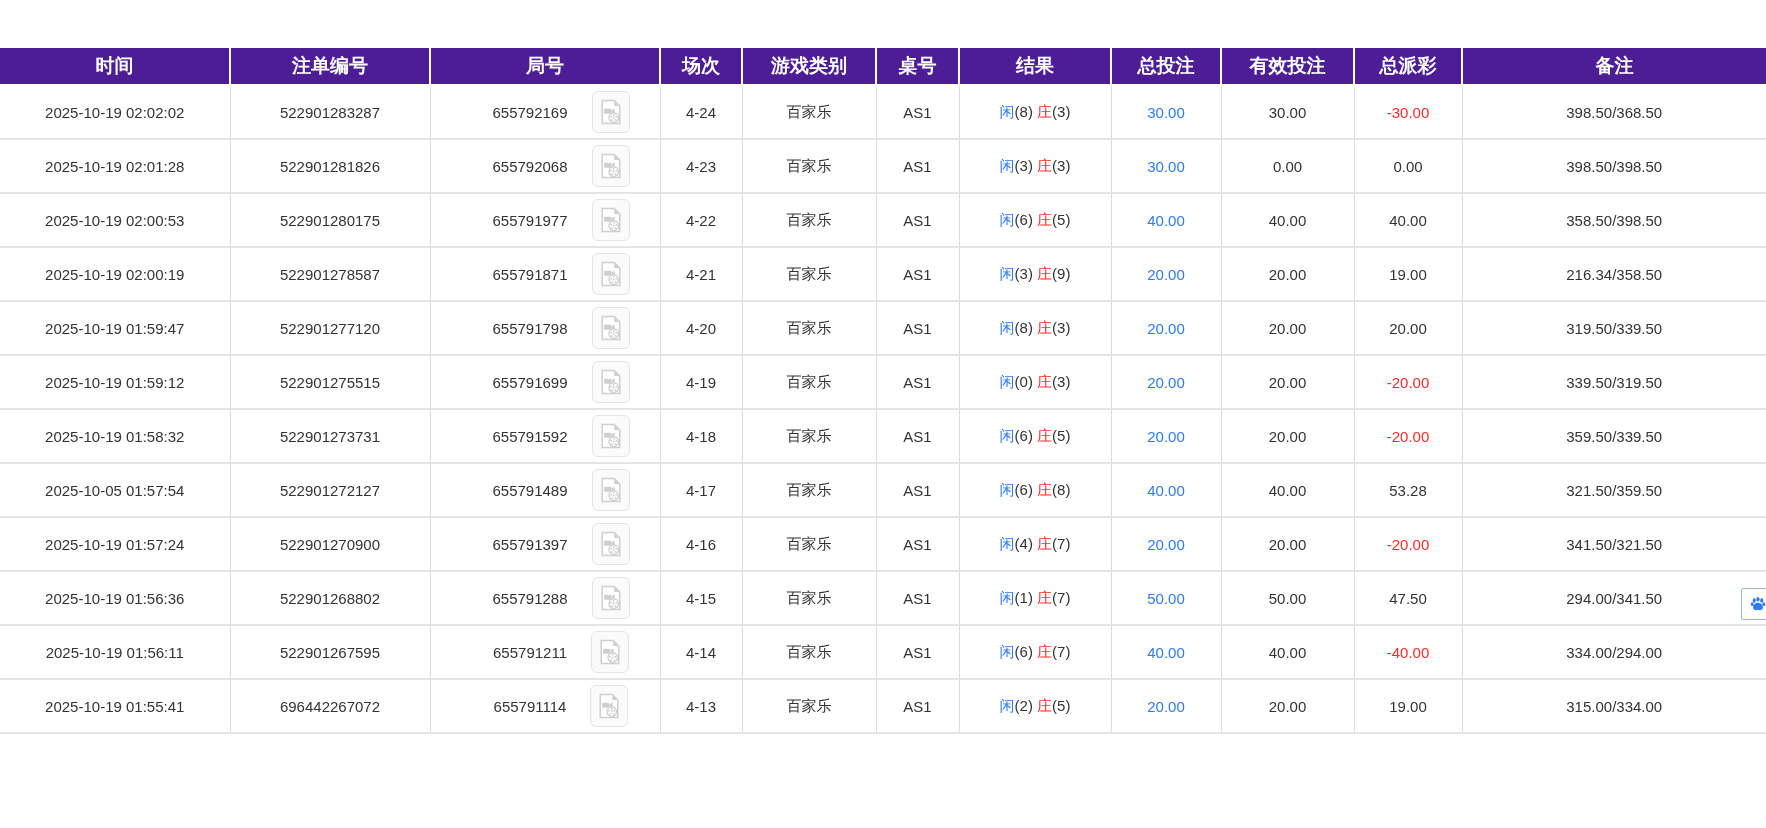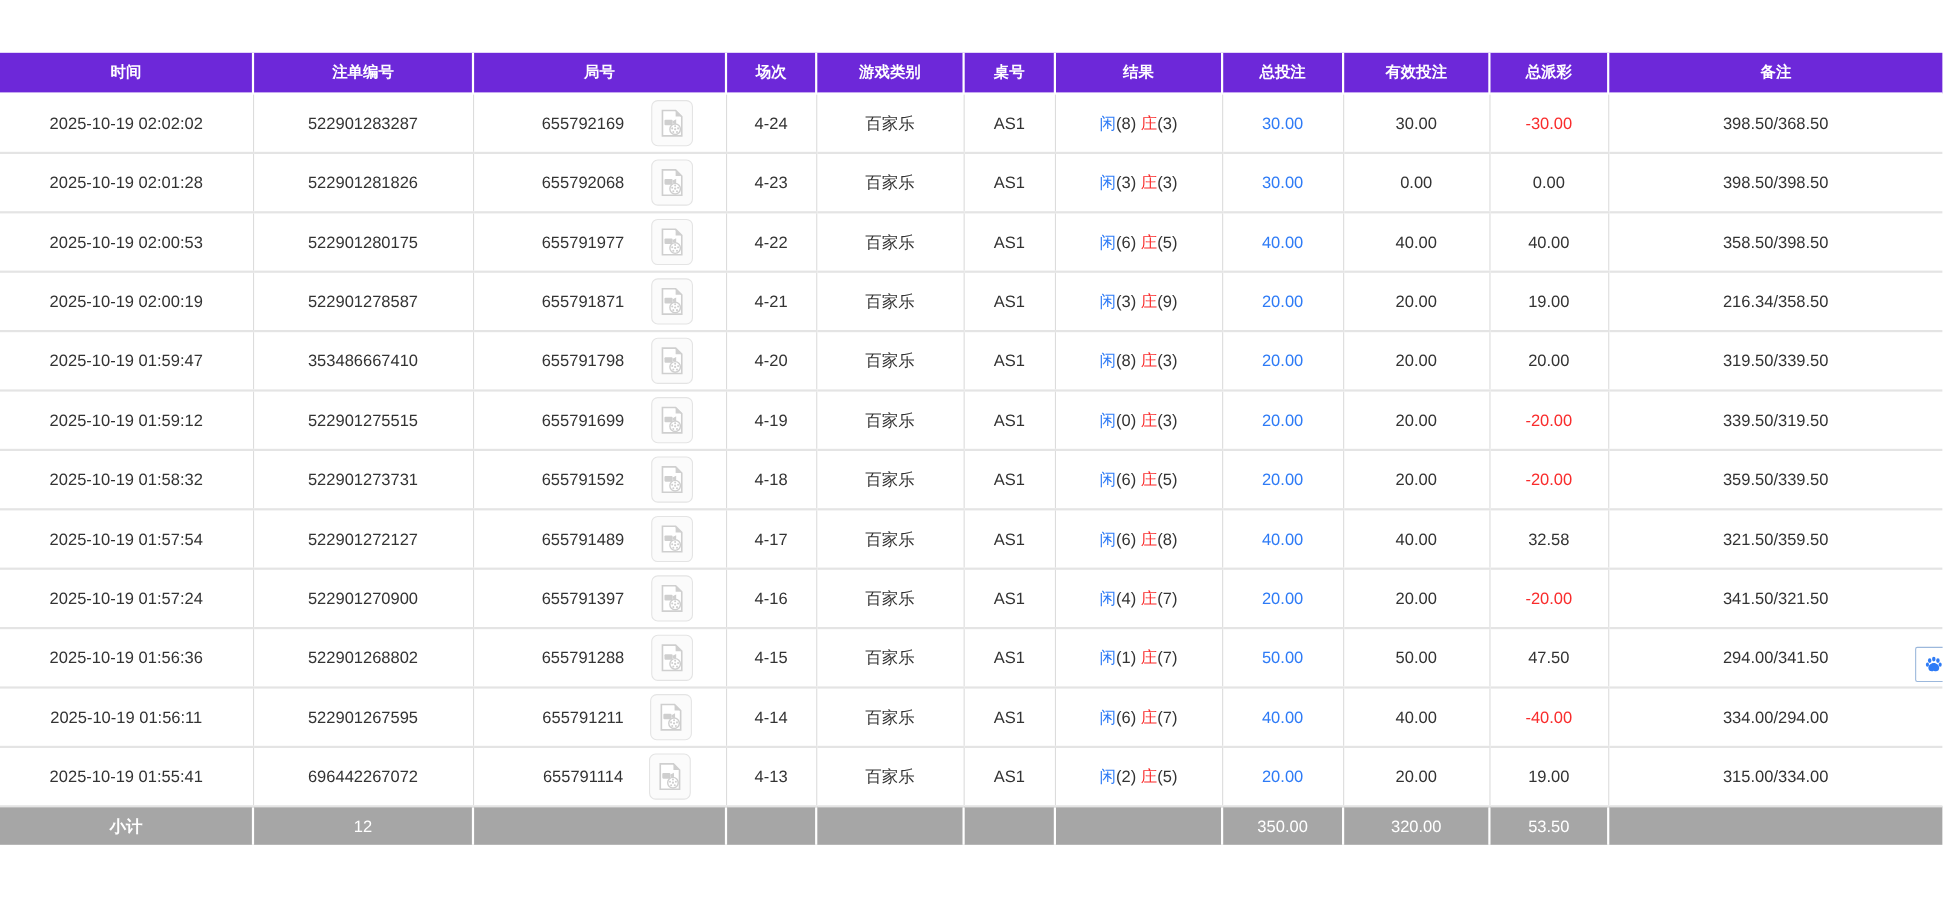--- a/index.html
+++ b/index.html
@@ -12,24 +12,24 @@
     position: relative;
     font-family: "Liberation Sans", "DejaVu Sans", sans-serif;
   }
   .table-wrap { margin-top: 48px; }
   table {
     width: 1766px;
     border-collapse: collapse;
     table-layout: fixed;
   }
   thead th {
-    background: #6d28d9;
+    background: #4c1d95;
     color: #ffffff;
     font-weight: bold;
-    font-size: 14px;
+    font-size: 19px;
     height: 36px;
     padding: 0;
     text-align: center;
     border-right: 2px solid #ffffff;
     border-bottom: 2px solid #ffffff;
   }
   thead th:last-child { border-right: none; }
   tbody td {
     height: 52px;
     padding: 0;
@@ -261,21 +261,21 @@
       <span class="red">庄</span><span>(9)</span>
     </td>
     <td class="blue">20.00</td>
     <td>20.00</td>
     <td>19.00</td>
     <td>216.34/358.50</td>
   </tr>
 
   <tr class="data-row">
     <td>2025-10-19 01:59:47</td>
-    <td>353486667410</td>
+    <td>522901277120</td>
     <td>
       <div class="round-inner">
         <span>655791798</span>
         <span class="video-btn">
           <svg viewBox="0 0 26 28" width="24" height="26" aria-hidden="true">
             <path d="M3.5 1.5h13l6 6v19h-19z" fill="#ffffff" stroke="#cfcfcf" stroke-width="1.6"></path>
             <path d="M16.5 1.5v6h6z" fill="#cfcfcf"></path>
             <rect x="5.5" y="10.5" width="8" height="5.5" rx="1" fill="#cfcfcf"></rect>
             <path d="M13.5 12l3.5-1.8v5.1L13.5 14z" fill="#cfcfcf"></path>
             <circle cx="16" cy="20" r="5.2" fill="#ffffff" stroke="#cfcfcf" stroke-width="1.4"></circle>
@@ -368,21 +368,21 @@
       <span class="blue">闲</span><span>(6)</span>
       <span class="red">庄</span><span>(5)</span>
     </td>
     <td class="blue">20.00</td>
     <td>20.00</td>
     <td class="red">-20.00</td>
     <td>359.50/339.50</td>
   </tr>
 
   <tr class="data-row">
-    <td>2025-10-19 01:57:54</td>
+    <td>2025-10-05 01:57:54</td>
     <td>522901272127</td>
     <td>
       <div class="round-inner">
         <span>655791489</span>
         <span class="video-btn">
           <svg viewBox="0 0 26 28" width="24" height="26" aria-hidden="true">
             <path d="M3.5 1.5h13l6 6v19h-19z" fill="#ffffff" stroke="#cfcfcf" stroke-width="1.6"></path>
             <path d="M16.5 1.5v6h6z" fill="#cfcfcf"></path>
             <rect x="5.5" y="10.5" width="8" height="5.5" rx="1" fill="#cfcfcf"></rect>
             <path d="M13.5 12l3.5-1.8v5.1L13.5 14z" fill="#cfcfcf"></path>
@@ -399,21 +399,21 @@
     </td>
     <td>4-17</td>
     <td>百家乐</td>
     <td>AS1</td>
     <td>
       <span class="blue">闲</span><span>(6)</span>
       <span class="red">庄</span><span>(8)</span>
     </td>
     <td class="blue">40.00</td>
     <td>40.00</td>
-    <td>32.58</td>
+    <td>53.28</td>
     <td>321.50/359.50</td>
   </tr>
 
   <tr class="data-row">
     <td>2025-10-19 01:57:24</td>
     <td>522901270900</td>
     <td>
       <div class="round-inner">
         <span>655791397</span>
         <span class="video-btn">
@@ -548,33 +548,20 @@
       <span class="blue">闲</span><span>(2)</span>
       <span class="red">庄</span><span>(5)</span>
     </td>
     <td class="blue">20.00</td>
     <td>20.00</td>
     <td>19.00</td>
     <td>315.00/334.00</td>
   </tr>
 </tbody>
     <tfoot>
-      <tr class="subtotal-row">
-        <td class="flabel">小计</td>
-        <td>12</td>
-        <td></td>
-        <td></td>
-        <td></td>
-        <td></td>
-        <td></td>
-        <td>350.00</td>
-        <td>320.00</td>
-        <td>53.50</td>
-        <td></td>
-      </tr>
     </tfoot>
   </table>
 </div>
 
 <div class="paw-btn">
   <svg viewBox="0 0 24 24" width="18" height="18" fill="#2e7bf6" aria-hidden="true">
     <ellipse cx="7" cy="7.3" rx="2.1" ry="2.9"></ellipse>
     <ellipse cx="12" cy="5.6" rx="2.1" ry="2.9"></ellipse>
     <ellipse cx="17" cy="7.3" rx="2.1" ry="2.9"></ellipse>
     <ellipse cx="4.3" cy="12.3" rx="1.9" ry="2.5"></ellipse>

